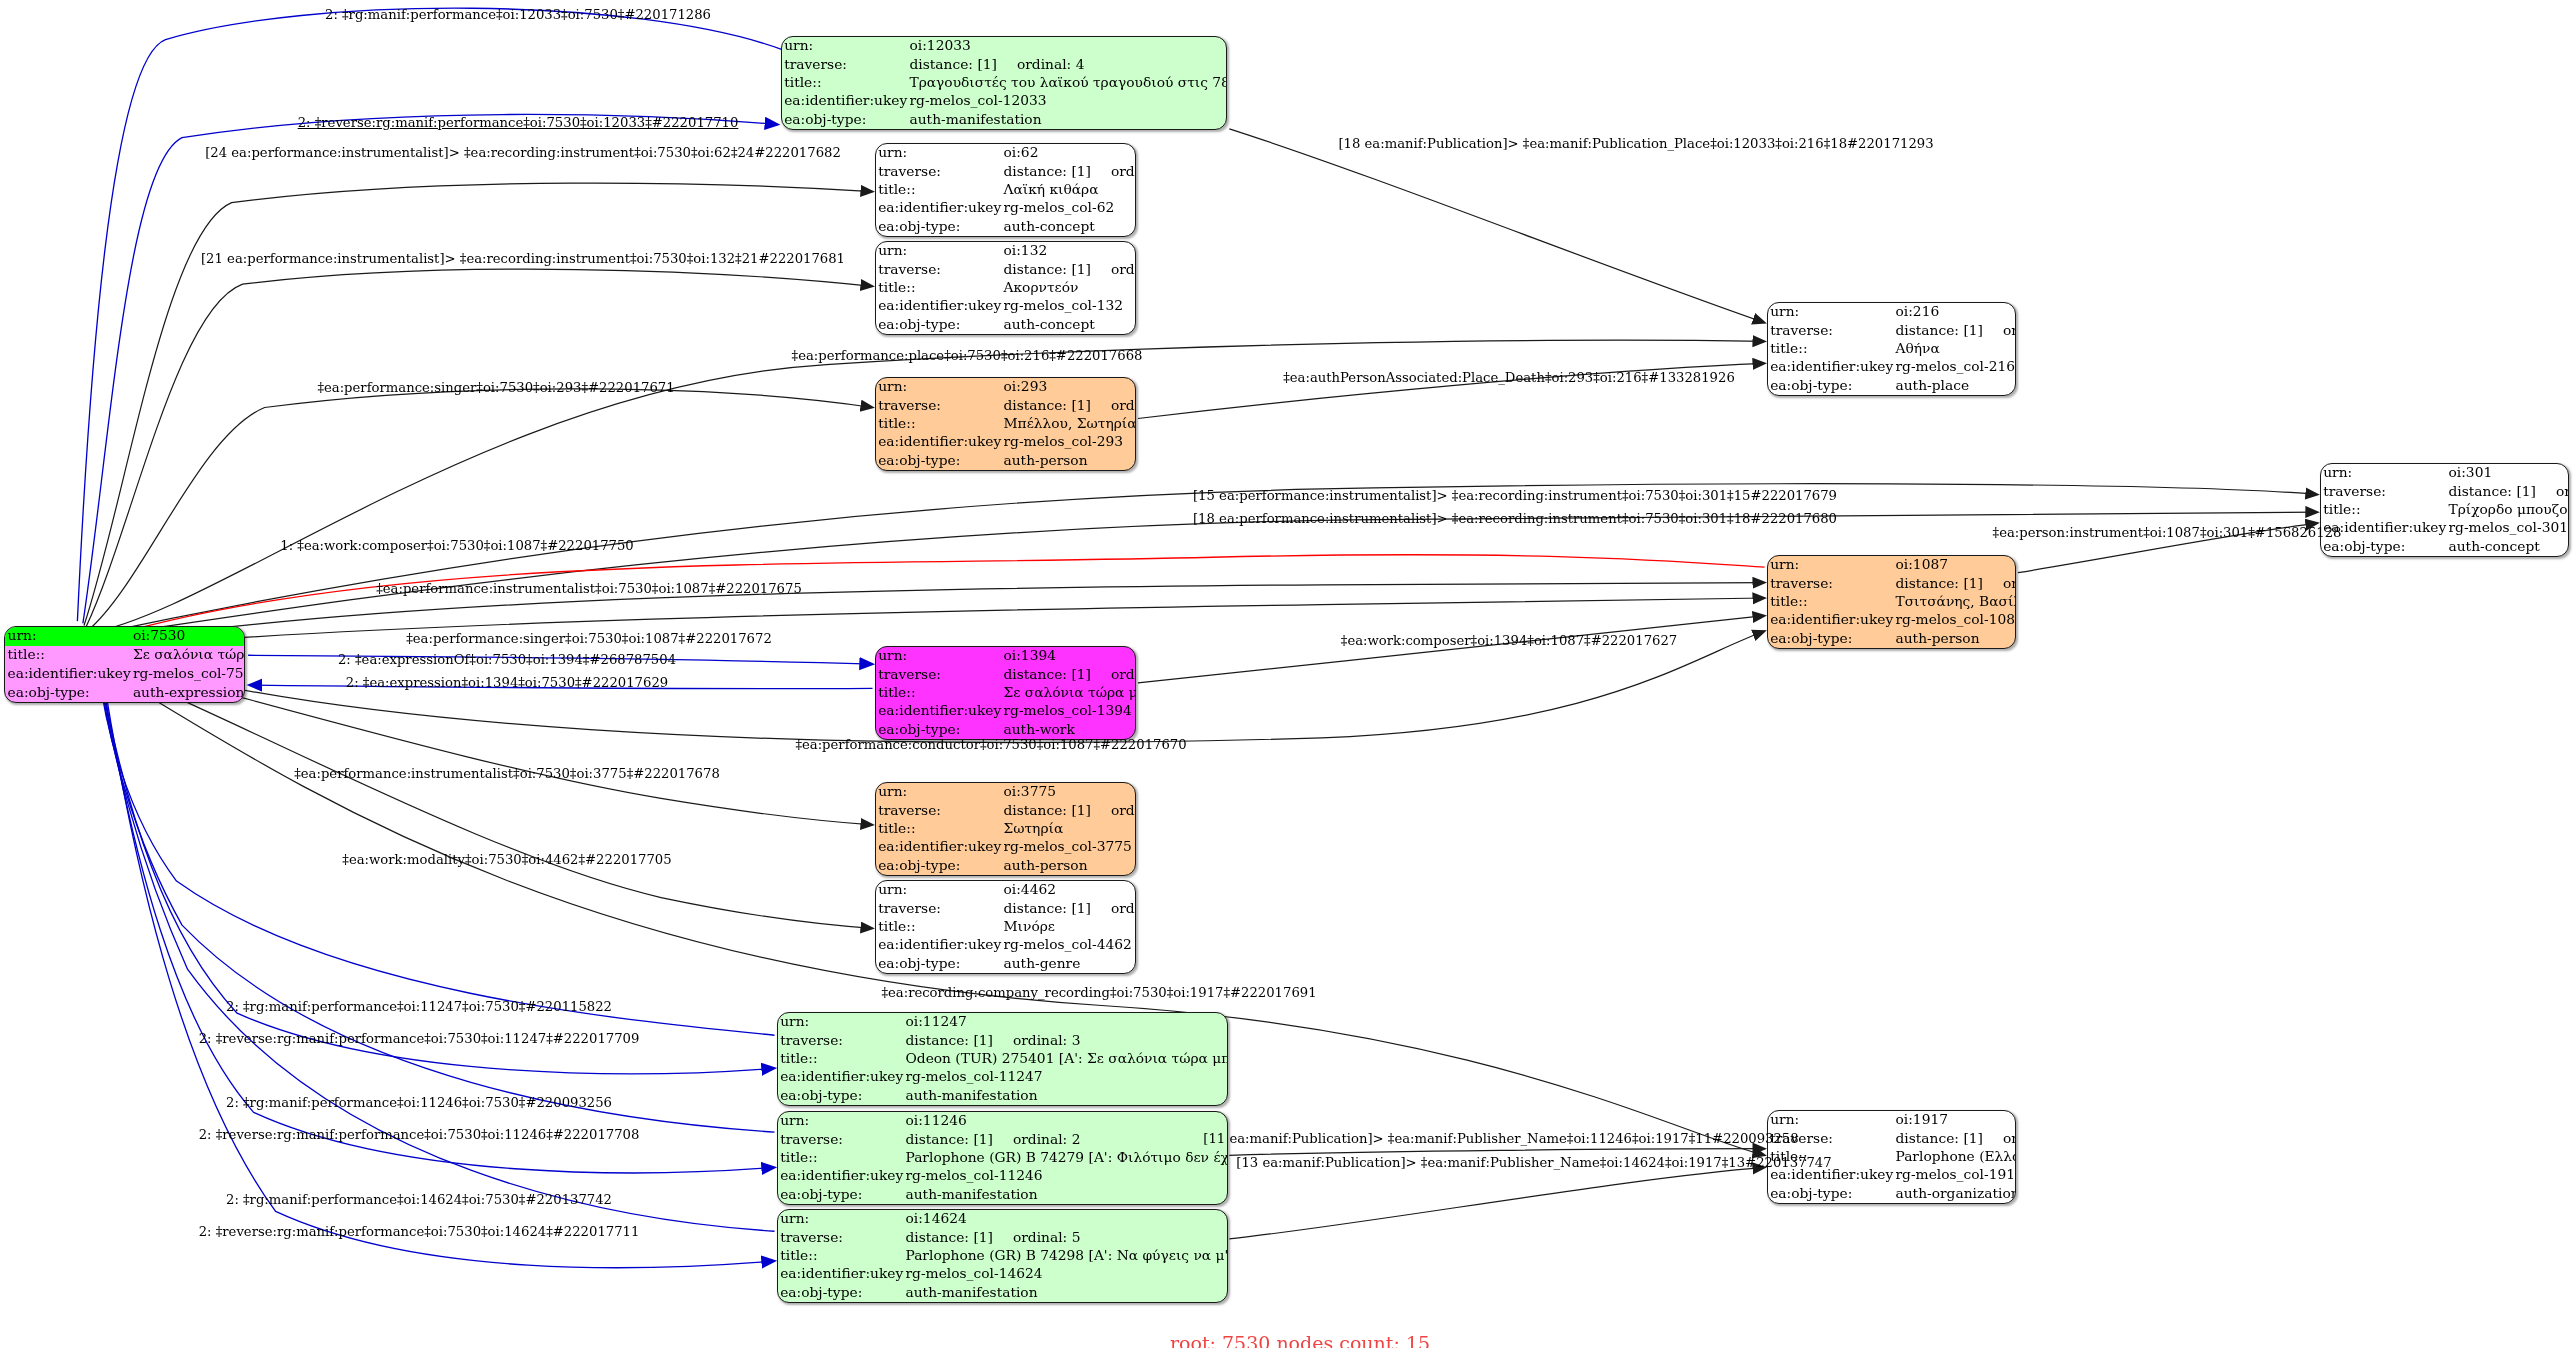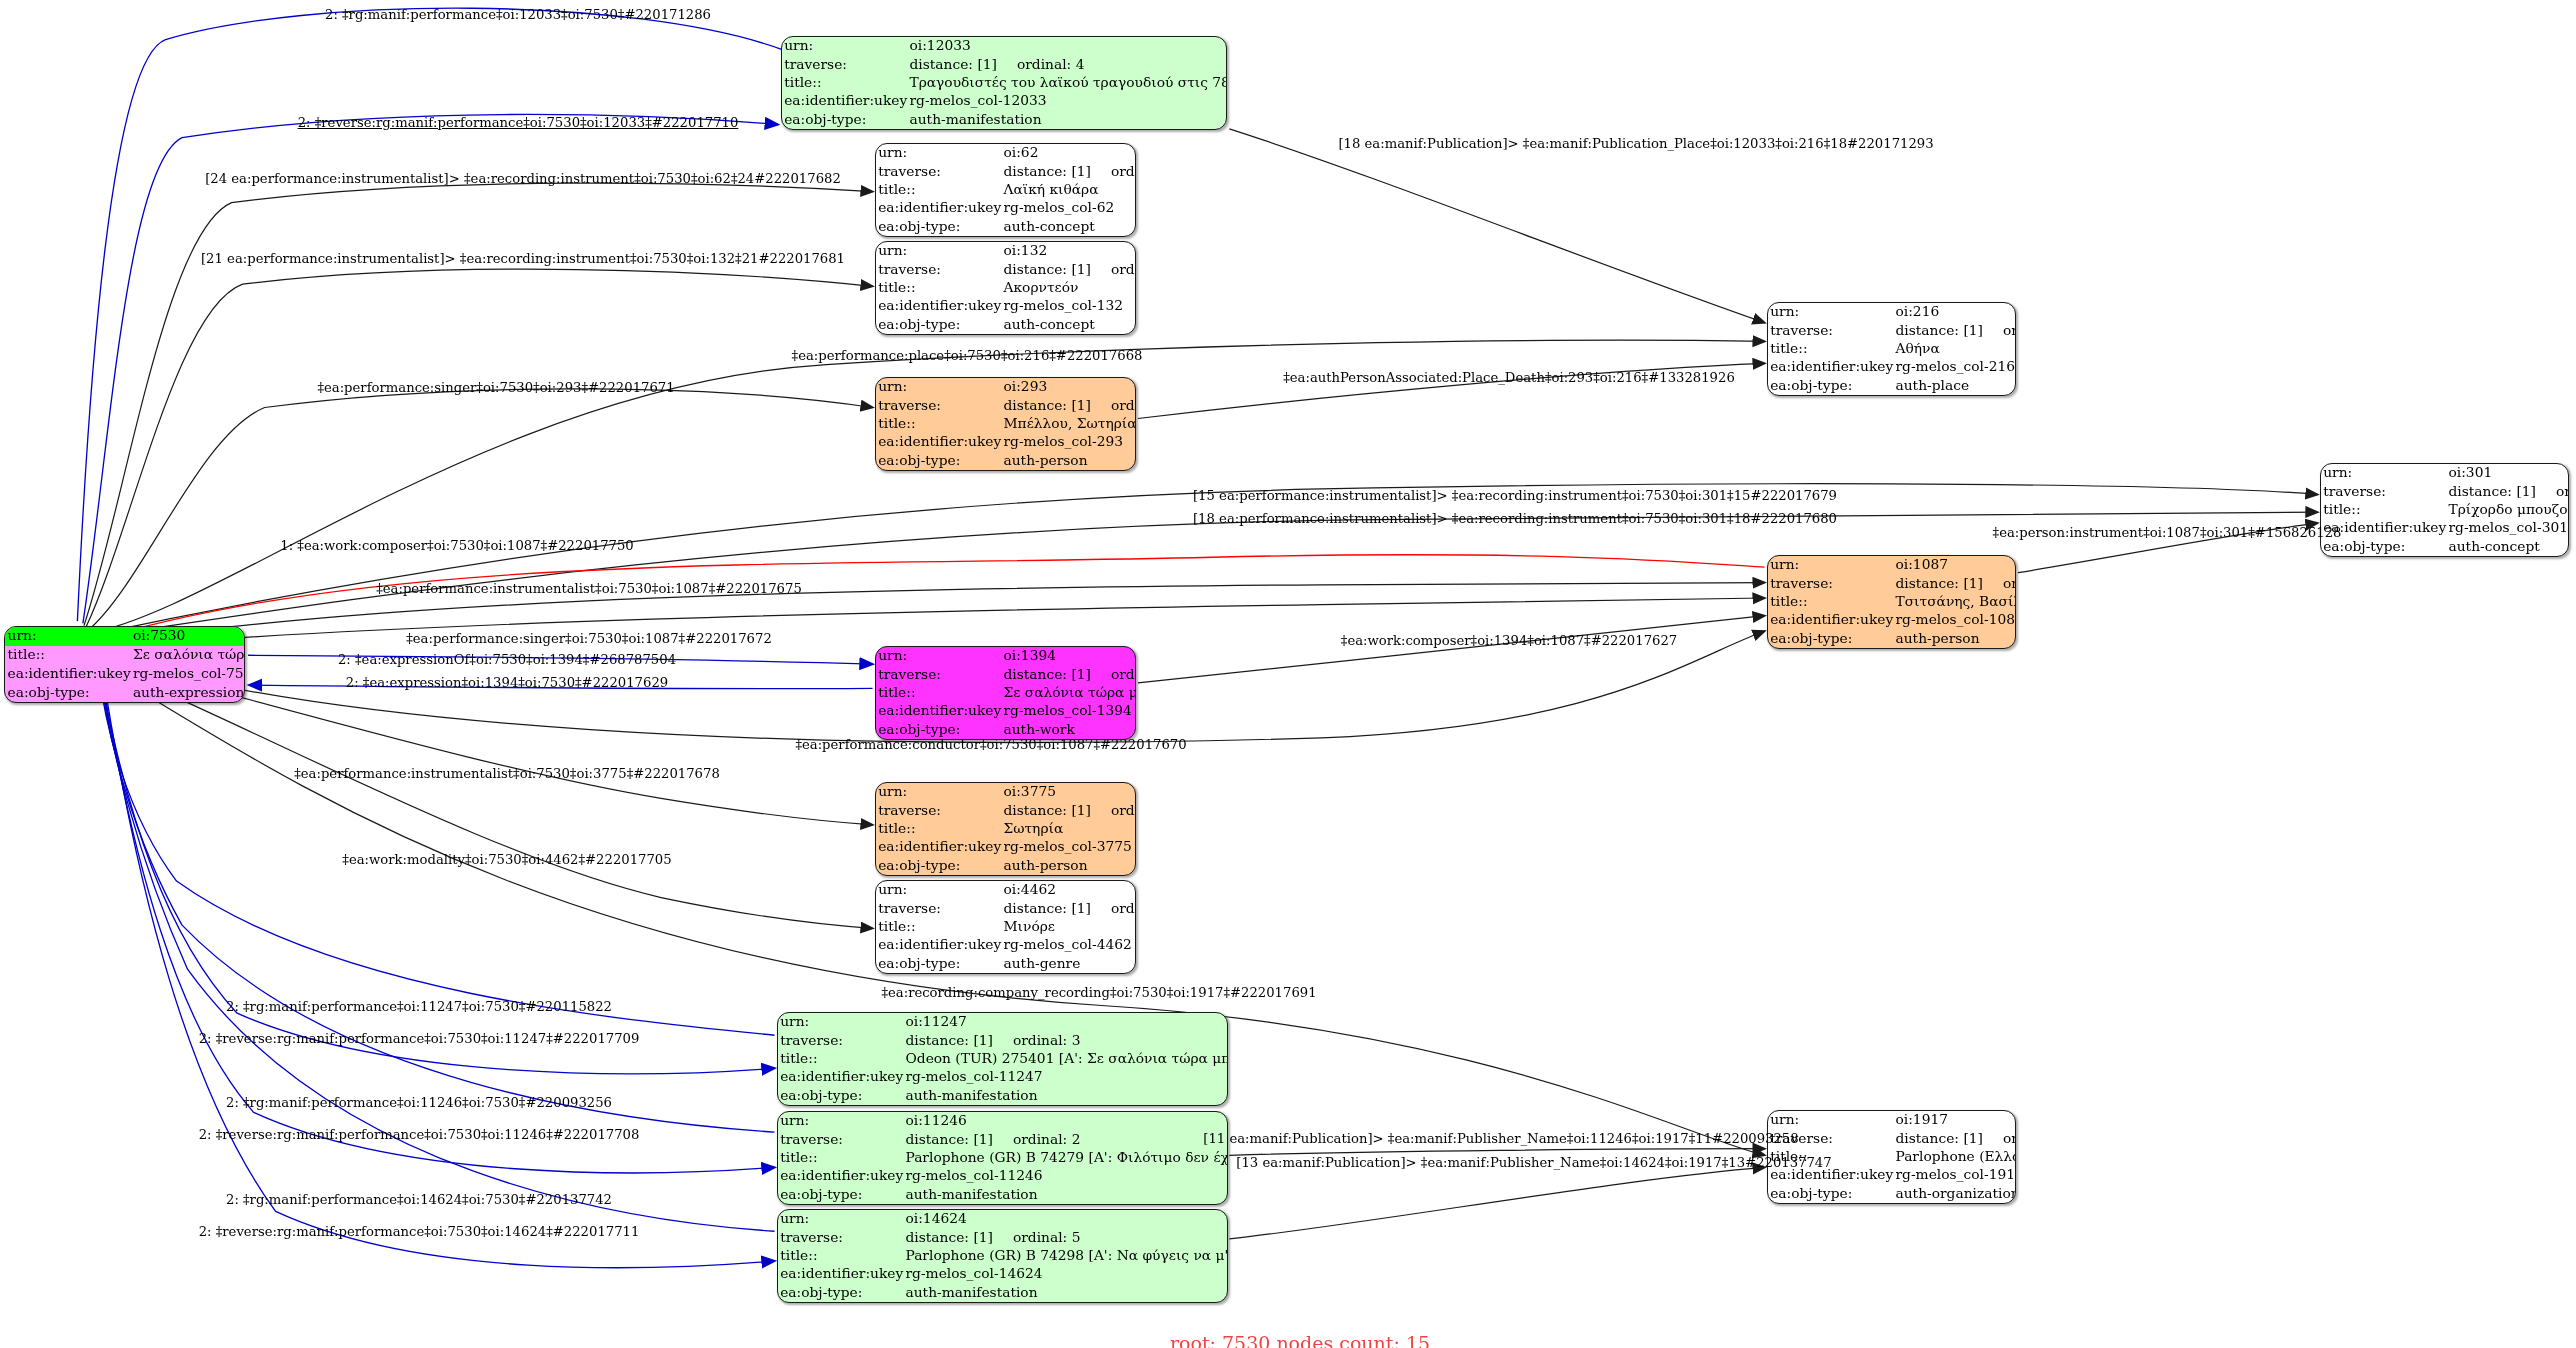--- a/index.html
+++ b/index.html
@@ -461,21 +461,21 @@
               <td class="k">ea:obj-type:</td>
               <td class="v">auth-manifestation</td>
             </tr>
           </tbody>
         </table>
       </div>
     </div>
   <div id="label-layer">
       <div class="elabel" style="left: 518px; top: 7.7px;">2: ‡rg:manif:performance‡oi:12033‡oi:7530‡#220171286</div>
       <div class="elabel" style="left: 518px; top: 116px; text-decoration: underline;">2: ‡reverse:rg:manif:performance‡oi:7530‡oi:12033‡#222017710</div>
-      <div class="elabel" style="left: 523px; top: 172px;">[24 ea:performance:instrumentalist]&gt; ‡ea:recording:instrument‡oi:7530‡oi:62‡24#222017682</div>
+      <div class="elabel" style="left: 523px; top: 146px;">[24 ea:performance:instrumentalist]&gt; ‡ea:recording:instrument‡oi:7530‡oi:62‡24#222017682</div>
       <div class="elabel" style="left: 523px; top: 252px;">[21 ea:performance:instrumentalist]&gt; ‡ea:recording:instrument‡oi:7530‡oi:132‡21#222017681</div>
       <div class="elabel" style="left: 496px; top: 381px;">‡ea:performance:singer‡oi:7530‡oi:293‡#222017671</div>
       <div class="elabel" style="left: 967px; top: 349px;">‡ea:performance:place‡oi:7530‡oi:216‡#222017668</div>
       <div class="elabel" style="left: 1636px; top: 137px;">[18 ea:manif:Publication]&gt; ‡ea:manif:Publication_Place‡oi:12033‡oi:216‡18#220171293</div>
       <div class="elabel" style="left: 1509px; top: 371px;">‡ea:authPersonAssociated:Place_Death‡oi:293‡oi:216‡#133281926</div>
       <div class="elabel" style="left: 1515px; top: 489px;">[15 ea:performance:instrumentalist]&gt; ‡ea:recording:instrument‡oi:7530‡oi:301‡15#222017679</div>
       <div class="elabel" style="left: 1515px; top: 512px;">[18 ea:performance:instrumentalist]&gt; ‡ea:recording:instrument‡oi:7530‡oi:301‡18#222017680</div>
       <div class="elabel" style="left: 2167px; top: 526px;">‡ea:person:instrument‡oi:1087‡oi:301‡#156826128</div>
       <div class="elabel" style="left: 457px; top: 539px;">1: ‡ea:work:composer‡oi:7530‡oi:1087‡#222017750</div>
       <div class="elabel" style="left: 589px; top: 582px;">‡ea:performance:instrumentalist‡oi:7530‡oi:1087‡#222017675</div>

